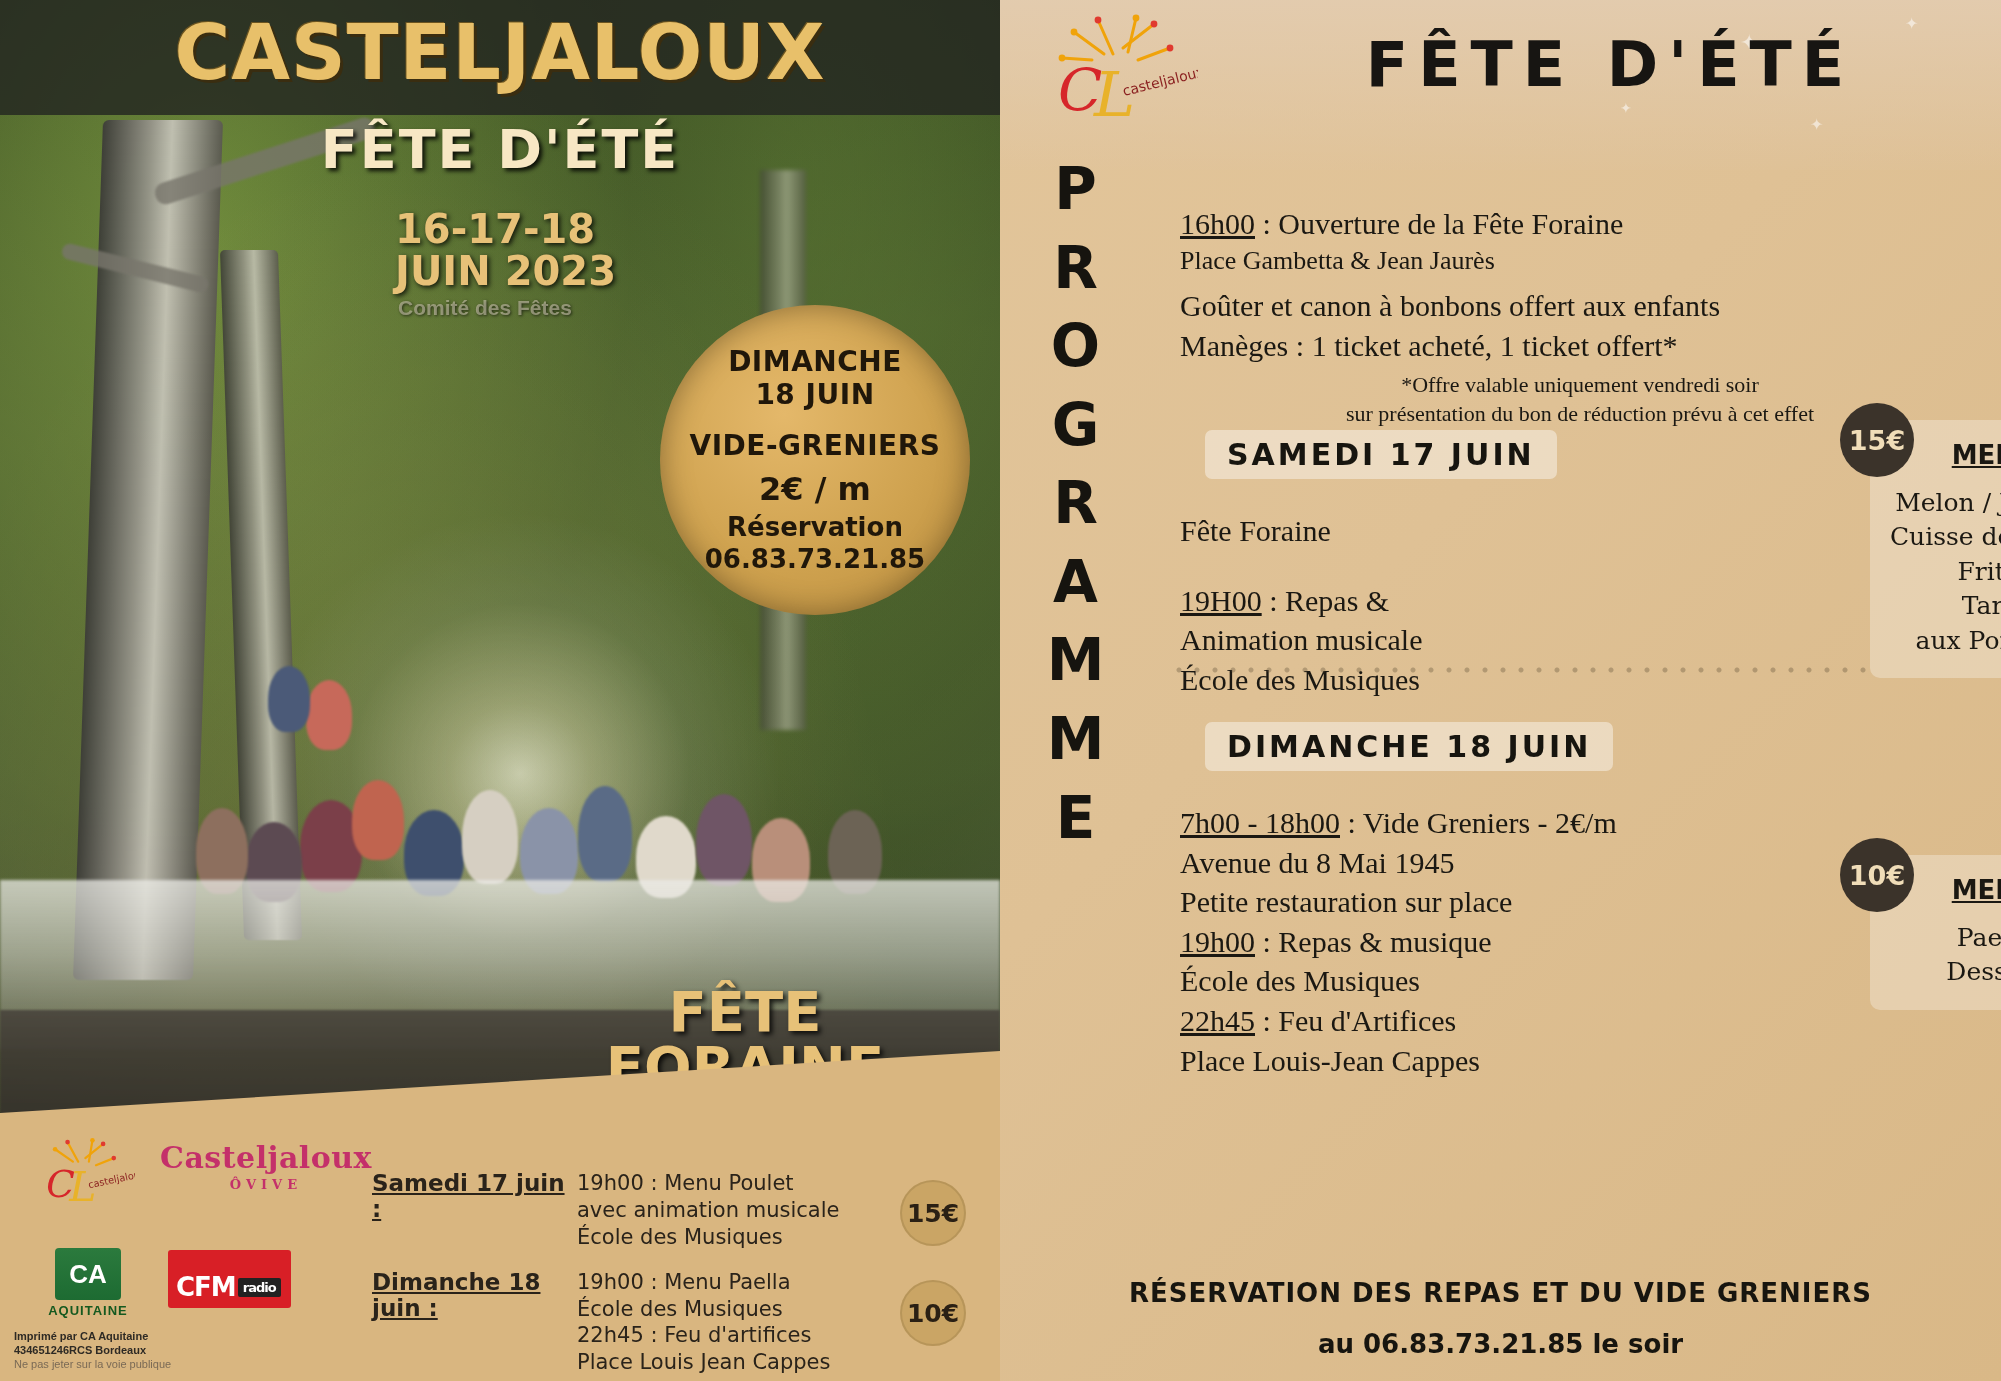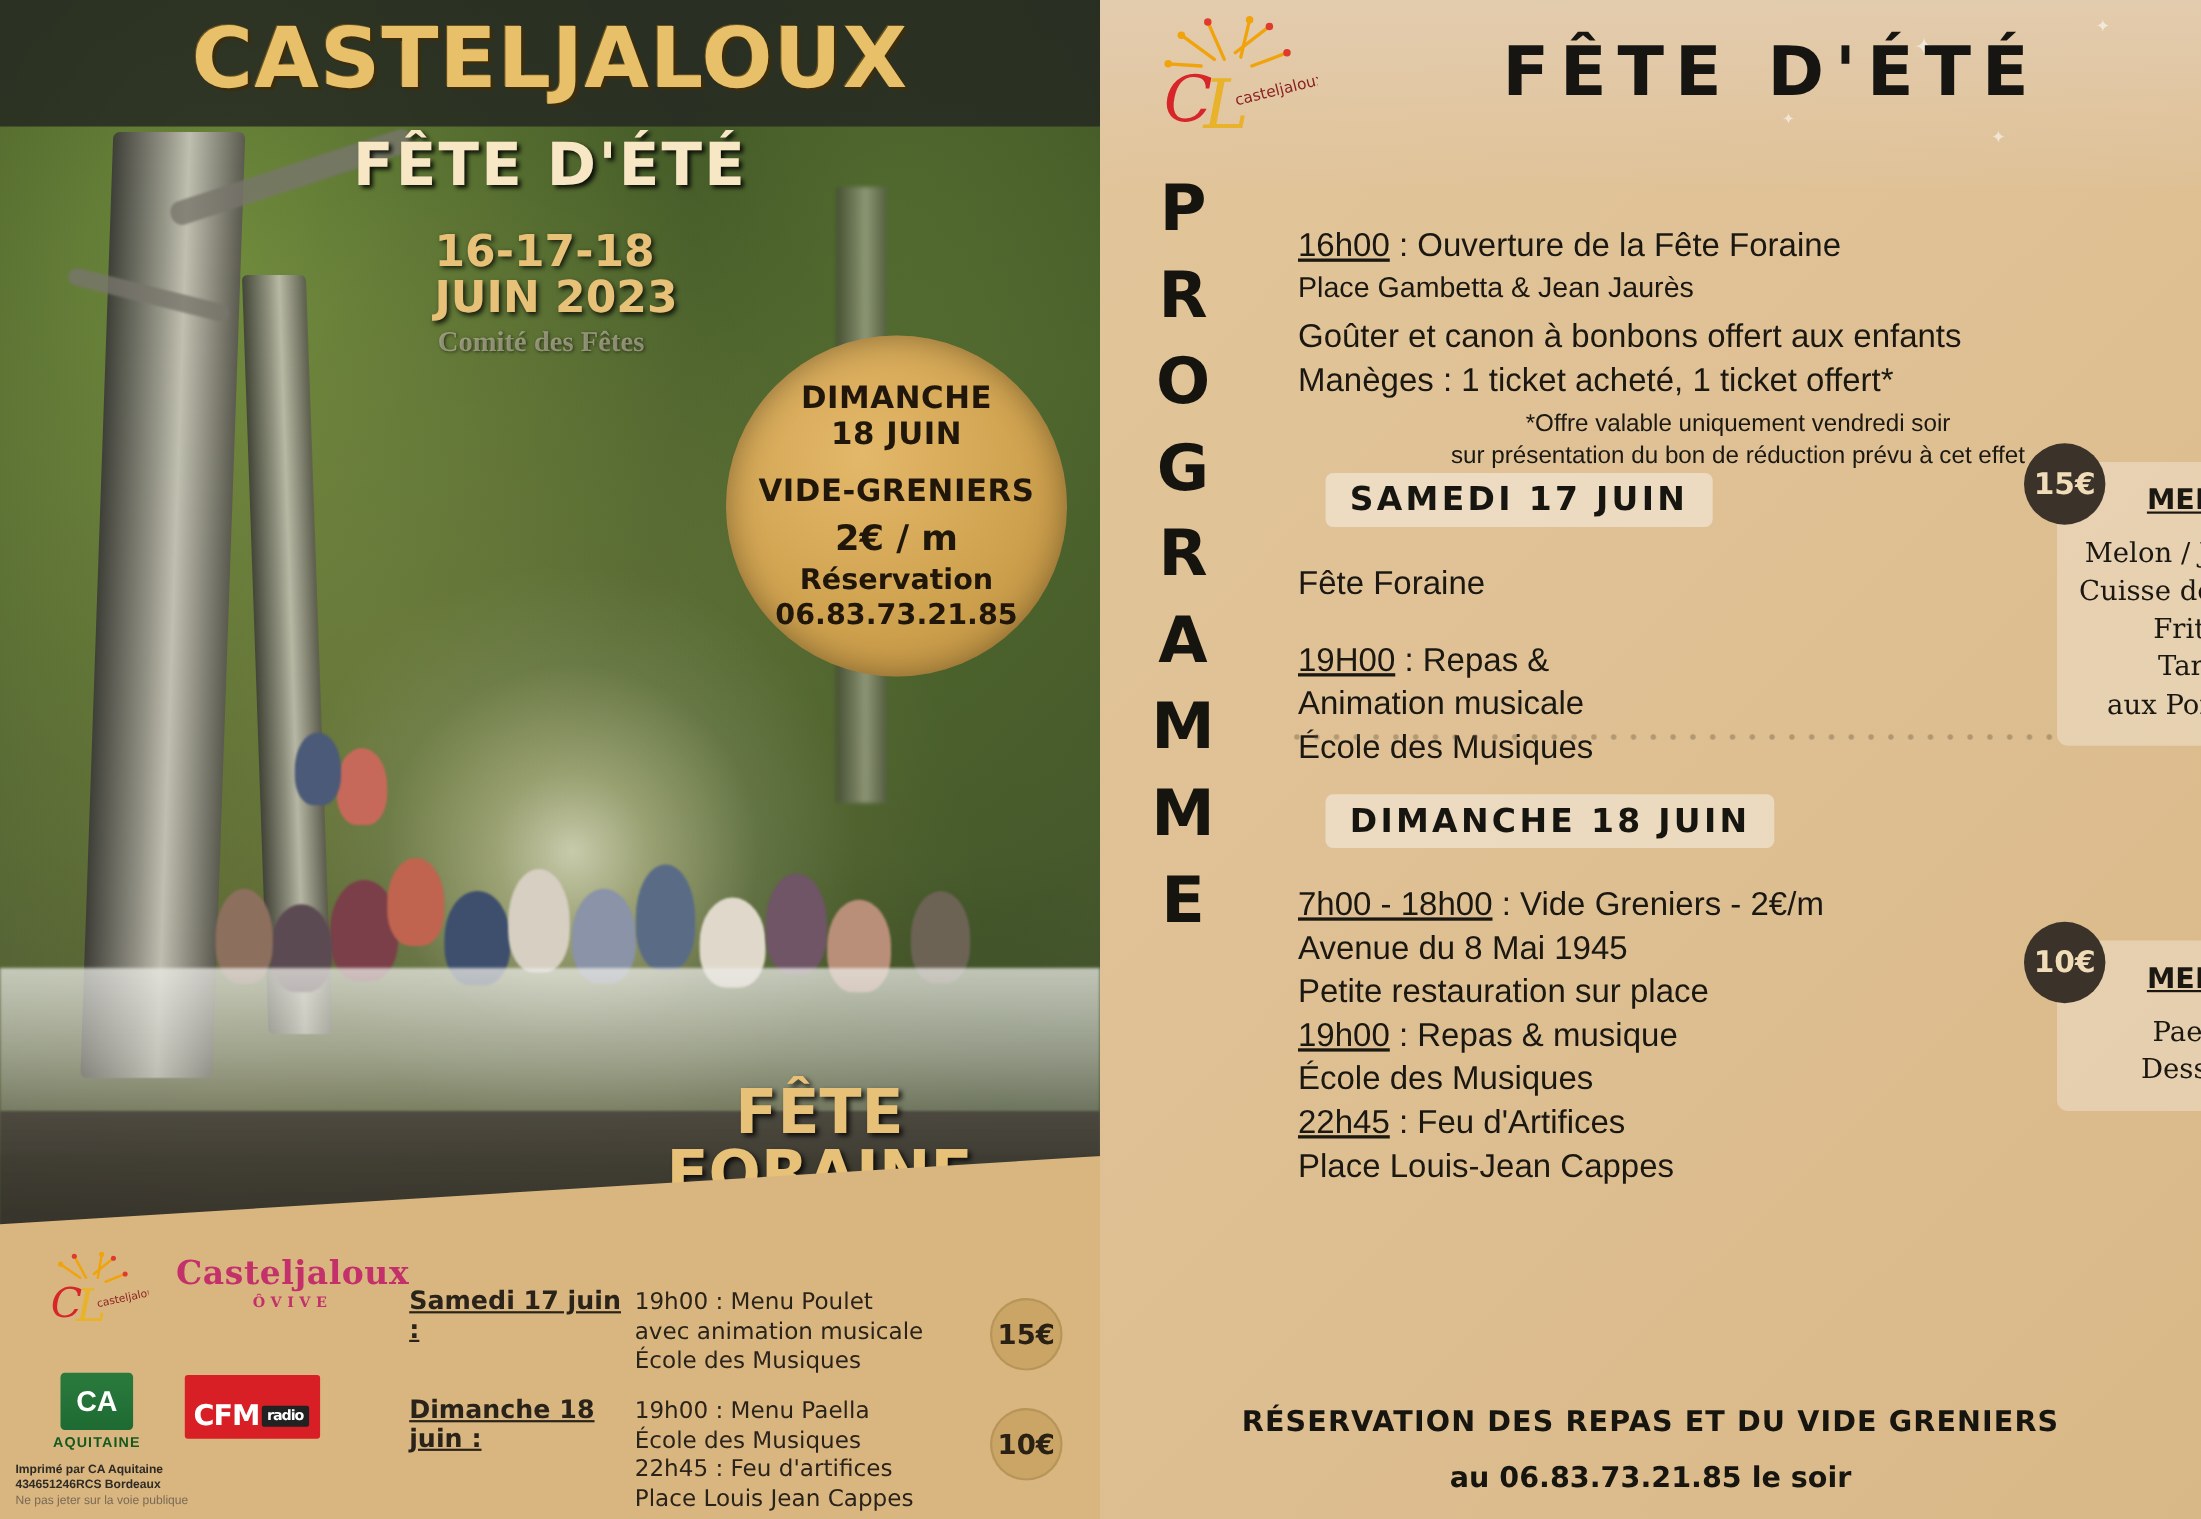--- a/index.html
+++ b/index.html
@@ -86,22 +86,22 @@
   }
   .title-dates {
     position: absolute; left: 395px; top: 208px; width: 330px; text-align: left;
     font-family: "DejaVu Sans", sans-serif;
     font-weight: 700; font-size: 40px; line-height: 1.05;
     color: #e7c178;
     text-shadow: 2px 2px 5px rgba(0,0,0,0.8);
   }
   .title-committee {
     position: absolute; left: 398px; top: 296px; width: 340px;
-    font-family: Liberation Serif, serif;
-    font-weight: 700; font-size: 26px;
+    font-family: Liberation Sans, sans-serif;
+    font-weight: 700; font-size: 21px;
     color: rgba(215,205,185,0.55);
     text-shadow: 1px 1px 3px rgba(0,0,0,0.6);
   }
 
   
   .badge-circle {
     position: absolute; left: 660px; top: 305px; width: 310px; height: 310px;
     border-radius: 50%;
     background: radial-gradient(circle at 40% 35%, #e4b86a 0%, #cfa24f 55%, #b98c3c 100%);
     box-shadow: 0 0 30px rgba(0,0,0,0.35) inset;
@@ -216,21 +216,21 @@
     display: inline-block;
     background: rgba(255,255,255,0.42);
     border-radius: 7px;
     padding: 7px 22px;
     font-family: "DejaVu Sans", sans-serif; font-weight: 900; font-size: 30px;
     letter-spacing: 3px; color: #17150f;
   }
   .sec { position: absolute; left: 140px; width: 840px; }
   .sec .chip-wrap { text-align: left; padding-left: 45px; }
   .body-txt {
-    font-family: Liberation Sans, sans-serif; color: #1b1812;
+    font-family: Liberation Serif, serif; color: #1b1812;
   }
   .ln { font-size: 30px; line-height: 1.32; }
   .ln.sm { font-size: 26px; }
   .ln.xs { font-size: 22px; text-align: center; line-height: 1.3; }
   .u { text-decoration: underline; }
   .divider {
     position: absolute; left: 170px; width: 700px; height: 20px;
     background:
       radial-gradient(circle at 50% 50%, rgba(90,75,50,0.45) 0 2px, rgba(0,0,0,0) 3px) 0 0/18px 20px repeat-x;
     opacity: .75;

